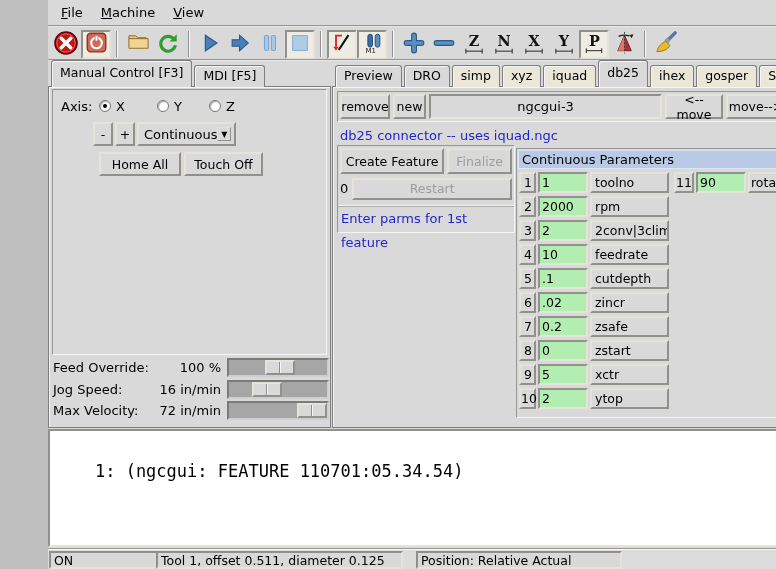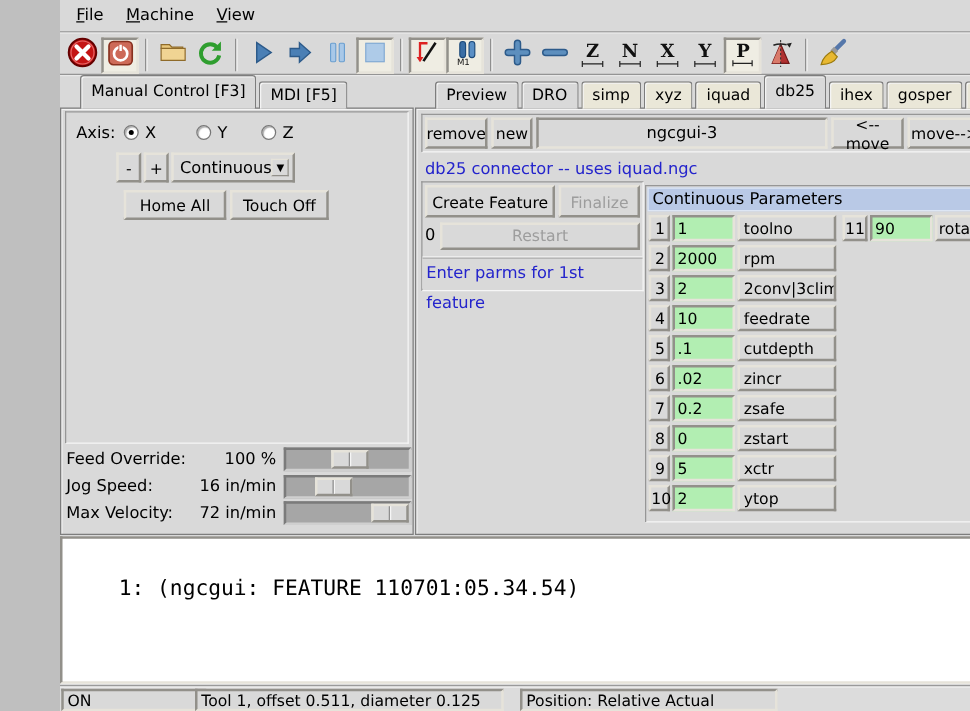--- a/index.html
+++ b/index.html
@@ -28,21 +28,21 @@
   .raised { border:2px outset #e6e3da; background:#d9d9d9; }
   .btn { border:2px outset #e6e3da; background:#d9d9d9; font-family:"DejaVu Sans",sans-serif;
     font-size:12.5px; color:#000; text-align:center; display:flex; align-items:center; justify-content:center; }
   .btn.disabled { color:#9d9d9d; }
   
   .main { position:absolute; top:61px; left:0; width:776px; height:368px; }
   .nb { position:absolute; top:0; height:368px; }
   .nb-left { left:0; width:284px; }
   .nb-right { left:284px; width:492px; }
   .tabbar { position:absolute; top:0; left:0; right:0; height:26px; display:flex;
-    align-items:flex-end; padding-left:16px; z-index:3; }
+    align-items:flex-end; padding-left:3px; z-index:3; }
   .tab { height:22px; line-height:19px; padding:0 8px; background:#d9d9d9;
     border:1px solid #7d7d7d; border-bottom:none; border-radius:3px 3px 0 0;
     box-shadow:inset 1px 1px 0 #f4f4f4; margin-right:2px; font-size:12.5px; white-space:nowrap; }
   .tab.cream { background:#eae7d8; }
   .tab.selected { height:27px; line-height:24px; background:#d9d9d9; z-index:4; position:relative; }
   .page { position:absolute; top:25px; left:0; bottom:1px; background:#d9d9d9;
     border:1px solid #7d7d7d; box-shadow:inset 1px 1px 0 #f4f4f4; z-index:2; }
   .page-left { right:1px; }
   .page-right { right:10px; }
   

